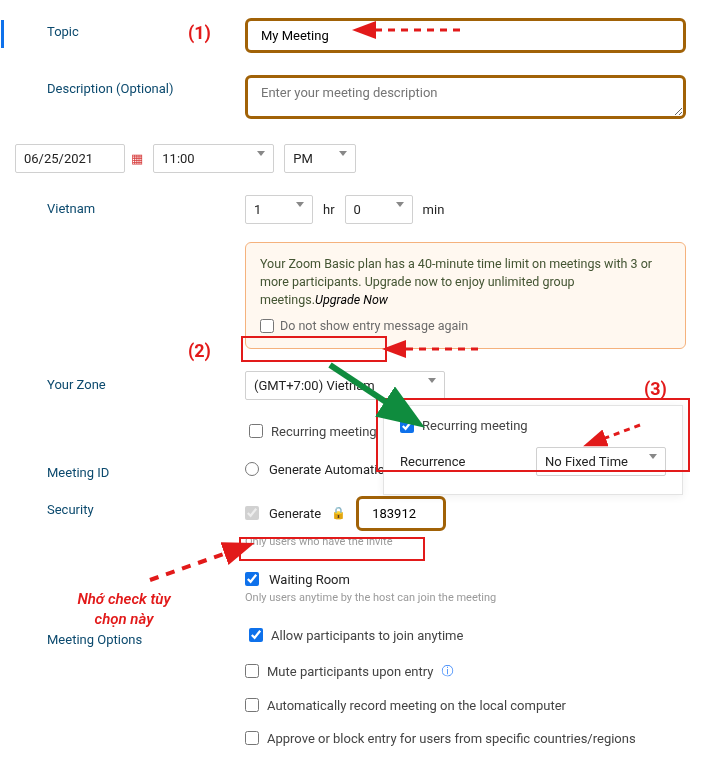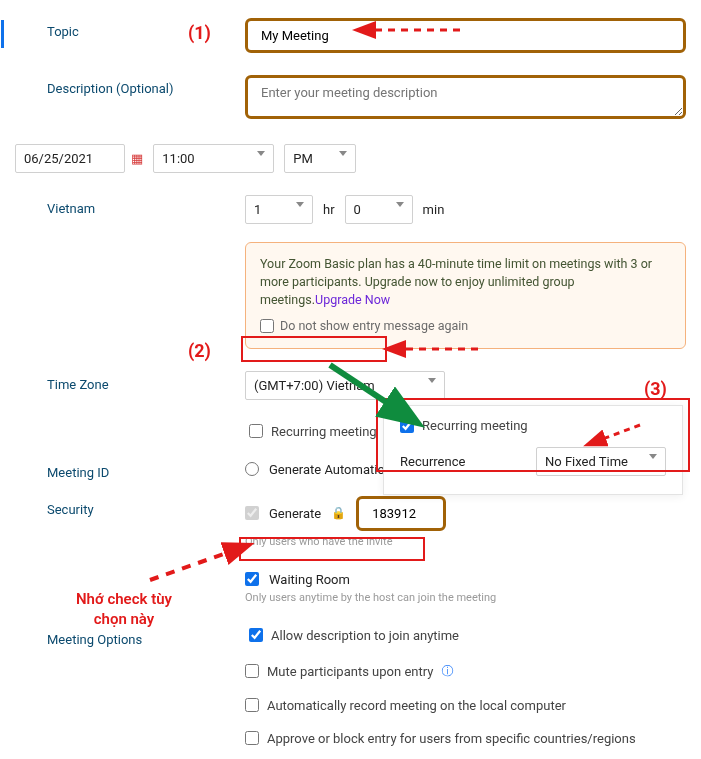--- a/index.html
+++ b/index.html
@@ -8,36 +8,36 @@
     .form-row { display: flex; margin-bottom: 22px; }
     .label-col { width: 230px; padding-left: 32px; padding-top: 6px; color: #0c4a6e; font-size: 13px; }
     .field-col { flex: 1; padding-right: 15px; }
     .tx { width: 100%; border: 3px solid #a16207; border-radius: 6px; padding: 7px 13px; font-size: 13px; }
     .tx.tall { resize: both; height: 44px; }
     .inline { display: flex; gap: 10px; align-items: center; }
     .sel { border: 1px solid #d0d0d0; border-radius: 2px; padding: 6px 8px; font-size: 13px; display: inline-flex; justify-content: space-between; gap: 8px; background: #fff; }
     .chev { width: 0; height: 0; border-left: 4px solid transparent; border-right: 4px solid transparent; border-top: 5px solid #888; }
     .cal-ic { color: #d63a3a; font-size: 13px; margin-left: -4px; }
     .banner { border: 1px solid #f5b27d; background: #fff8f0; border-radius: 6px; padding: 12px 14px; font-size: 12.5px; color: #453; line-height: 1.45; margin-top: 18px; }
-    .banner-link { color: #6d28d9; }
+    .banner-link { color: #000000; font-style: italic; }
     .banner-check { margin-top: 8px; display: flex; align-items: center; gap: 6px; color: #6b6b6b; }
     .cb { width: 14px; height: 14px; accent-color: #0e71eb; }
     .cb-dis { width: 14px; height: 14px; accent-color: #888; }
     .radio { width: 14px; height: 14px; accent-color: #0e71eb; }
     .small-note { font-size: 11px; color: #9a9a9a; margin-top: 4px; }
     .opt-row { display: flex; align-items: center; gap: 8px; margin-bottom: 18px; font-size: 13px; color: #444; }
     .btn-save { background: #0e71eb; color: #fff; border: none; border-radius: 8px; padding: 10px 26px; font-size: 14px; cursor: pointer; }
     .btn-cancel { background: #fff; color: #333; border: 1px solid #d0d0d0; border-radius: 8px; padding: 10px 22px; font-size: 14px; cursor: pointer; }
     .lock-ic { color: #888; font-size: 12px; }
     .qmark { color: #2d7ff9; font-size: 12px; }
 
     
     .anno { position: absolute; pointer-events: none; }
     .anno-num { color: #e21a1a; font-weight: 700; font-size: 18px; }
-    .anno-note { color: #e21a1a; font-weight: 600; font-size: 15px; line-height: 1.3; text-align: center; }
+    .anno-note { color: #e21a1a; font-weight: 600; font-size: 15px; line-height: 1.3; text-align: center; font-style: italic; }
     .redbox { position: absolute; border: 2.5px solid #e21a1a; pointer-events: none; }
 
     svg.anno-svg { position: absolute; left: 0; top: 0; pointer-events: none; }
   </style>
 </head>
 <body>
 
 <div class="left-bar"></div>
 
 <div class="form-row" style="margin-top:18px;">
@@ -90,21 +90,21 @@
       <span>Your Zoom Basic plan has a 40-minute time limit on meetings with 3 or more participants. Upgrade now to enjoy unlimited group meetings.</span><span class="banner-link">Upgrade Now</span>
       <div class="banner-check">
         <input type="checkbox" class="cb" style="">
         <span>Do not show entry message again</span>
       </div>
     </div>
   </div>
 </div>
 
 <div class="form-row">
-  <div class="label-col">Time Zone</div>
+  <div class="label-col">Your Zone</div>
   <div class="field-col">
     <div class="sel" style="width:200px;">
       <span>(GMT+7:00) Vietnam</span>
       <span class="chev"></span>
     </div>
   </div>
 </div>
 
 <div class="form-row" style="margin-bottom:18px;">
   <div class="label-col"></div>
@@ -158,21 +158,21 @@
       <span class="chev"></span>
     </div>
   </div>
 </div>
 
 <div class="form-row" style="margin-top:20px;">
   <div class="label-col">Meeting Options</div>
   <div class="field-col">
     <div class="opt-row" style="padding:2px 4px;">
       <input type="checkbox" class="cb" checked="" style="">
-      <span>Allow description to join anytime</span>
+      <span>Allow participants to join anytime</span>
     </div>
     <div class="opt-row">
       <input type="checkbox" class="cb" style="">
       <span>Mute participants upon entry</span>
       <span class="qmark">ⓘ</span>
     </div>
     <div class="opt-row">
       <input type="checkbox" class="cb" style="">
       <span>Automatically record meeting on the local computer</span>
     </div>

